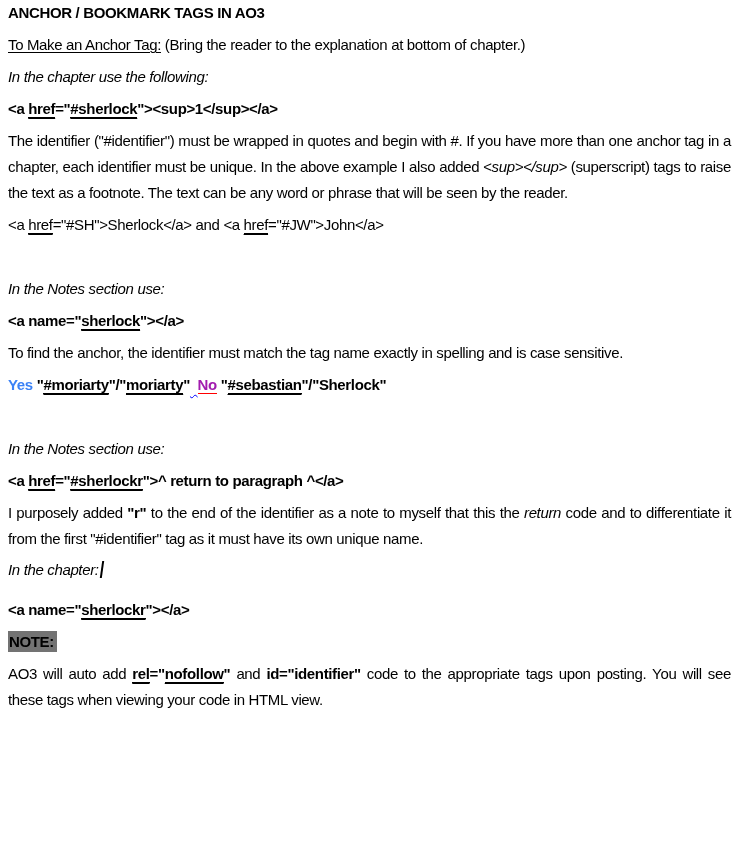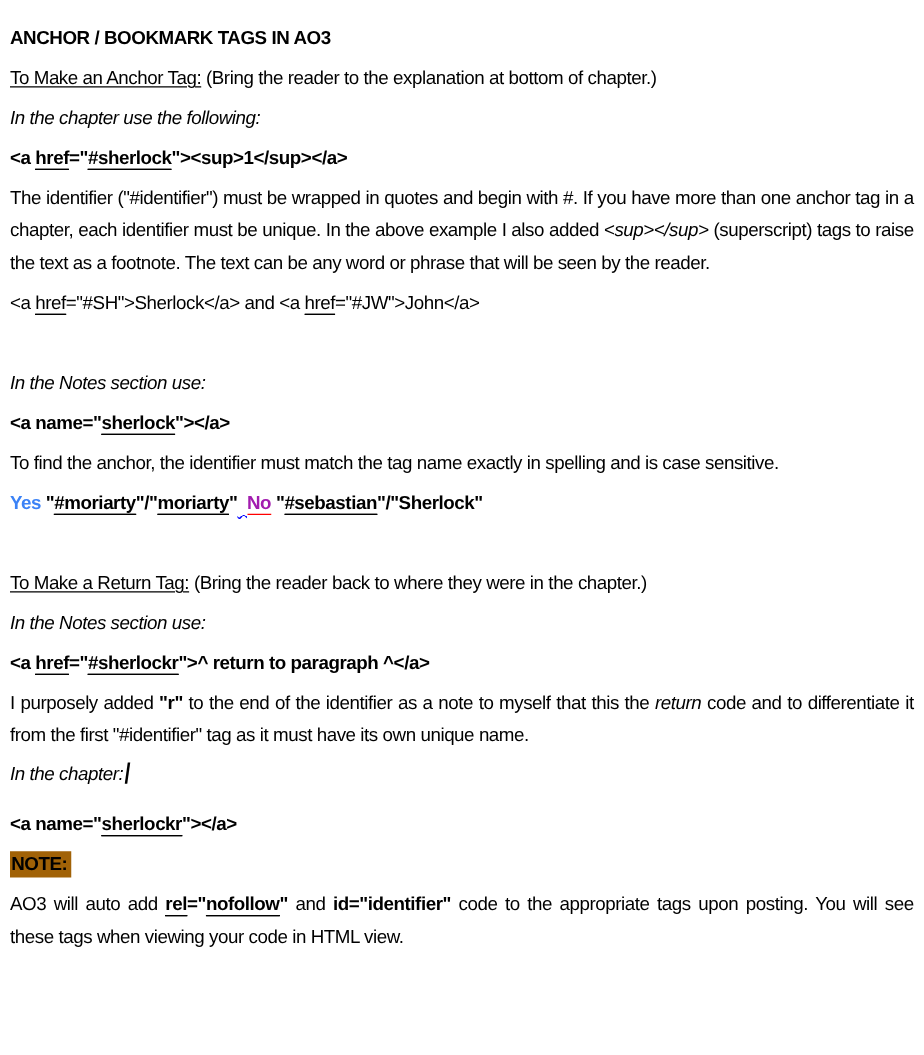--- a/index.html
+++ b/index.html
@@ -2,36 +2,36 @@
 <html><head>
 <meta charset="utf-8">
 <style>
   html,body { margin:0; padding:0; background:#ffffff; }
   body {
     width:739px; height:844px; overflow:hidden;
     font-family:"Liberation Sans", sans-serif;
     font-size:15px; line-height:26px; color:#000;
     letter-spacing:-0.35px;
   }
-  .page { box-sizing:border-box; width:739px; height:844px; padding:18px 8px 0 8px; background:#fff; }
+  .page { box-sizing:border-box; width:739px; height:844px; padding:0 8px 0 8px; background:#fff; }
   p { margin:0 0 6px 0; }
   .just { text-align:justify; }
   .b { font-weight:700; }
   .i { font-style:italic; }
   
   .hu { text-decoration:underline; text-underline-offset:2px; text-decoration-thickness:1px; }
   
   .u { border-bottom:1px solid #000; }
   .u-red { border-bottom:1.5px solid #FF0000; }
   
   .sqr { text-decoration-line:underline; text-decoration-style:wavy; text-decoration-color:#FF0000; text-decoration-thickness:1px; text-underline-offset:4px;text-decoration:underline; }
   .sqb { text-decoration-line:underline; text-decoration-style:wavy; text-decoration-color:#0000FF; text-decoration-thickness:1px; text-underline-offset:4px; white-space:pre; }
   .yes { color:#3b82f6; }
   .no { color:#a21caf; }
-  .hl { background:#a16207; padding:2px 3px 2px 1px; }
+  .hl { background:#737373; padding:2px 3px 2px 1px; }
   .spacer { height:26px; }
   .tight { margin-bottom:16px; line-height:23px; }
   .caret { display:inline-block; width:1.5px; height:17px; background:#000; vertical-align:-3px; margin-left:2px; transform:skewX(-8deg); }
 </style>
 </head>
 <body>
 
 <div class="page">
 
   <p class="b">ANCHOR / BOOKMARK TAGS IN AO3</p>
@@ -51,21 +51,20 @@
   <p class="i">In the Notes section use:</p>
 
   <p class="b"><span>&lt;a name="</span><span class="u sqr">sherlock</span><span>"&gt;&lt;/a&gt;</span></p>
 
   <p>To find the anchor, the identifier must match the tag name exactly in spelling and is case sensitive.</p>
 
   <p class="b"><span class="yes">Yes</span><span> "</span><span class="u sqr">#moriarty</span><span>"/"</span><span class="u sqr">moriarty</span><span>"</span><span class="sqb">  </span><span class="no u-red">No</span><span> "</span><span class="u sqr">#sebastian</span><span>"/"</span><span>Sherlock</span><span>"</span></p>
 
   <p class="spacer"></p>
 
-  <p><span class="hu">To Make a Return Tag:</span><span> (Bring the reader back to where they were in the chapter.)</span></p>
 
   <p class="i">In the Notes section use:</p>
 
   <p class="b"><span>&lt;a </span><span class="u sqr">href</span><span>="</span><span class="u sqr">#sherlockr</span><span>"&gt;^ return to paragraph ^&lt;/a&gt;</span></p>
 
   <p class="just"><span>I purposely added </span><span class="b">"r"</span><span> to the end of the identifier as a note to myself that this the </span><span class="i">return</span><span> code and to differentiate it from the first "#identifier" tag as it must have its own unique name.</span></p>
 
   <p class="i tight"><span>In the chapter:</span><span class="caret"></span></p>
 
   <p class="b"><span>&lt;a name="</span><span class="u sqr">sherlockr</span><span>"&gt;&lt;/a&gt;</span></p>

